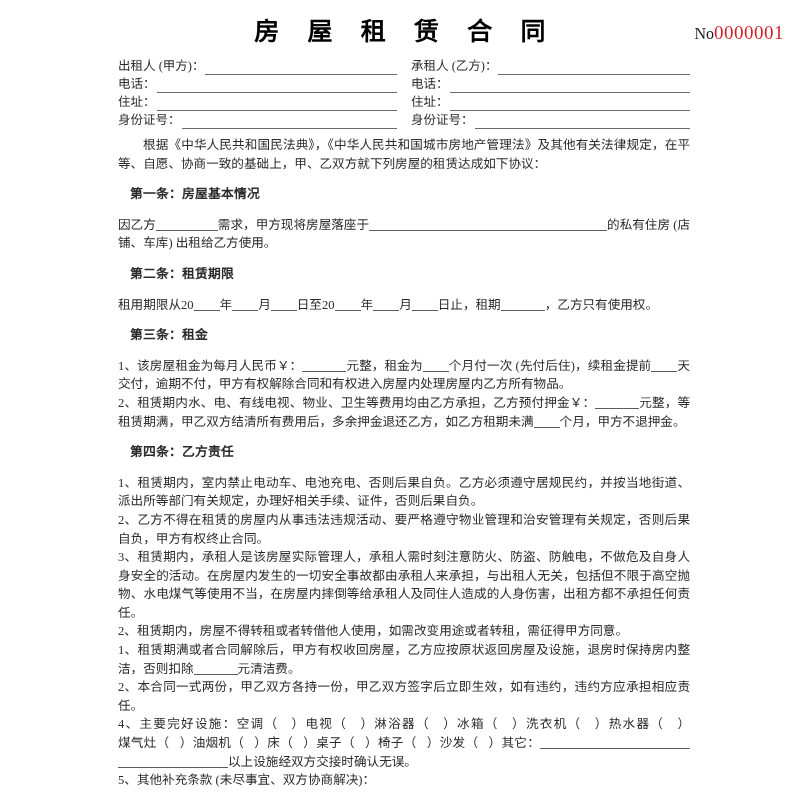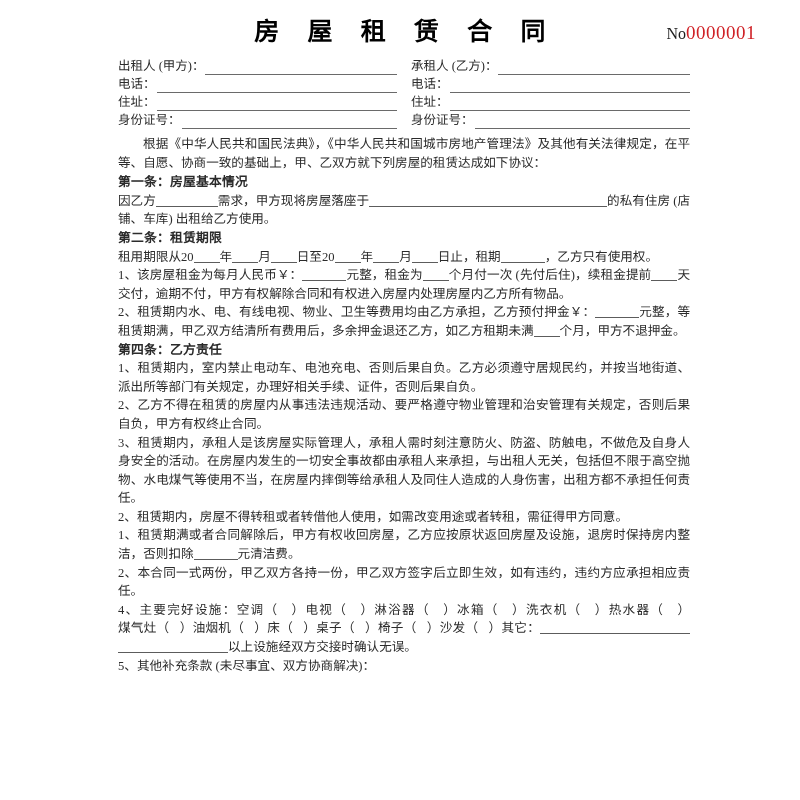--- a/index.html
+++ b/index.html
@@ -34,21 +34,21 @@
     font-size: 25px;
     font-weight: bold;
     letter-spacing: 11px;
     text-indent: 11px;
     font-family: "Liberation Serif", "DejaVu Serif", serif;
     color: #000000;
     line-height: 32px;
   }
   .serial {
     position: absolute;
-    right: 44px;
+    right: 16px;
     top: 6px;
     font-size: 18px;
     white-space: nowrap;
     color: #cf1f24;
     font-family: "Liberation Serif", "DejaVu Serif", serif;
   }
   .serial .no-mark {
     color: #1c1c1c;
     font-size: 16px;
   }
@@ -91,25 +91,25 @@
   
   .body {
     margin: 7px 28px 0 118px;
     padding-right: 82px;
     font-size: 12.6px;
     line-height: 18.6px;
     text-align: justify;
     text-justify: inter-ideograph;
   }
   .para { margin: 0; }
-  .para.indent { text-indent: 25px; font-family: Liberation Mono, monospace; }
+  .para.indent { text-indent: 25px; }
   .clause-head {
     font-weight: bold;
     font-size: 12.8px;
-    margin: 0;
+    margin: 12px;
     letter-spacing: 0.2px;
   }
   .u-s  { display:inline-block; border-bottom:1px solid #5c5c5c; width: 26px;  height: 12px; vertical-align: -2px; }
   .u-m  { display:inline-block; border-bottom:1px solid #5c5c5c; width: 44px;  height: 12px; vertical-align: -2px; }
   .u-l  { display:inline-block; border-bottom:1px solid #5c5c5c; width: 62px;  height: 12px; vertical-align: -2px; }
   .u-xl { display:inline-block; border-bottom:1px solid #5c5c5c; width: 110px; height: 12px; vertical-align: -2px; }
   .u-xxl{ display:inline-block; border-bottom:1px solid #5c5c5c; width: 238px; height: 12px; vertical-align: -2px; }
   .u-grow { display:inline-block; border-bottom:1px solid #5c5c5c; width: 150px; height: 12px; vertical-align: -2px; }
   .nowrap { white-space: nowrap; }
 </style>
@@ -171,20 +171,21 @@
   <div class="body">
 
     <p class="para indent">根据《中华人民共和国民法典》，《中华人民共和国城市房地产管理法》及其他有关法律规定，在平等、自愿、协商一致的基础上，甲、乙双方就下列房屋的租赁达成如下协议：</p>
 
     <p class="clause-head">第一条：房屋基本情况</p>
     <p class="para"><span>因乙方</span><span class="u-l"></span><span>需求，甲方现将房屋落座于</span><span class="u-xxl"></span><span>的私有住房 (店铺、车库) 出租给乙方使用。</span></p>
 
     <p class="clause-head">第二条：租赁期限</p>
     <p class="para"><span>租用期限从20</span><span class="u-s"></span><span>年</span><span class="u-s"></span><span>月</span><span class="u-s"></span><span>日至20</span><span class="u-s"></span><span>年</span><span class="u-s"></span><span>月</span><span class="u-s"></span><span>日止，租期</span><span class="u-m"></span><span>，乙方只有使用权。</span></p>
 
+    <p class="clause-head">第三条：租金</p>
     <p class="para"><span>1、该房屋租金为每月人民币￥：</span><span class="u-m"></span><span>元整，租金为</span><span class="u-s"></span><span>个月付一次 (先付后住)，续租金提前</span><span class="u-s"></span><span>天交付，逾期不付，甲方有权解除合同和有权进入房屋内处理房屋内乙方所有物品。</span></p>
     <p class="para"><span>2、租赁期内水、电、有线电视、物业、卫生等费用均由乙方承担，乙方预付押金￥：</span><span class="u-m"></span><span>元整，等租赁期满，甲乙双方结清所有费用后，多余押金退还乙方，如乙方租期未满</span><span class="u-s"></span><span>个月，甲方不退押金。</span></p>
 
     <p class="clause-head">第四条：乙方责任</p>
     <p class="para">1、租赁期内，室内禁止电动车、电池充电、否则后果自负。乙方必须遵守居规民约，并按当地街道、派出所等部门有关规定，办理好相关手续、证件，否则后果自负。</p>
     <p class="para">2、乙方不得在租赁的房屋内从事违法违规活动、要严格遵守物业管理和治安管理有关规定，否则后果自负，甲方有权终止合同。</p>
     <p class="para">3、租赁期内，承租人是该房屋实际管理人，承租人需时刻注意防火、防盗、防触电，不做危及自身人身安全的活动。在房屋内发生的一切安全事故都由承租人来承担，与出租人无关，包括但不限于高空抛物、水电煤气等使用不当，在房屋内摔倒等给承租人及同住人造成的人身伤害，出租方都不承担任何责任。</p>
 
     <p class="para">2、租赁期内，房屋不得转租或者转借他人使用，如需改变用途或者转租，需征得甲方同意。</p>
 

